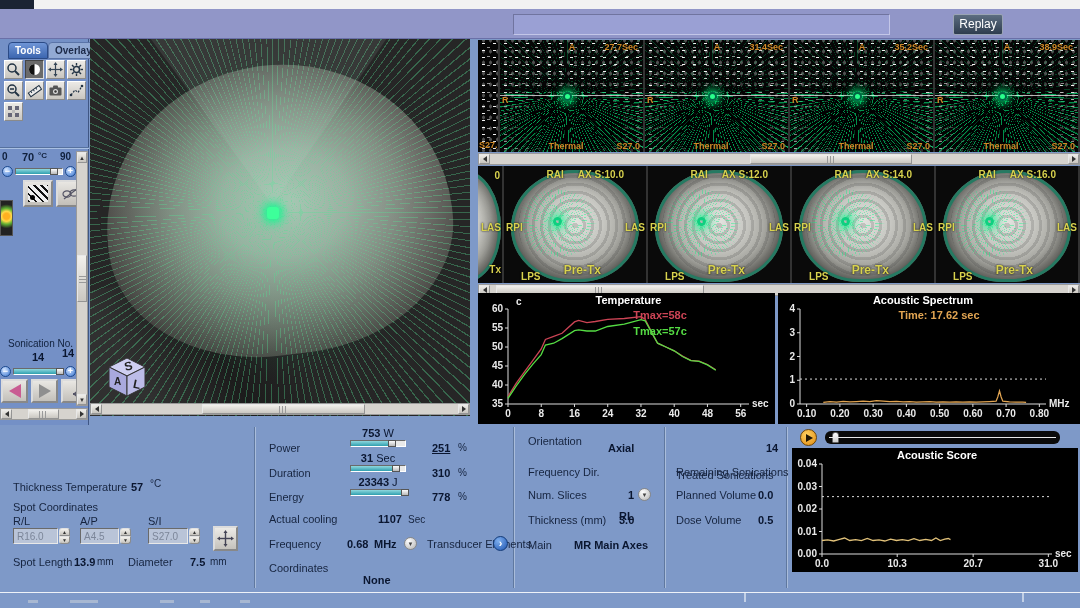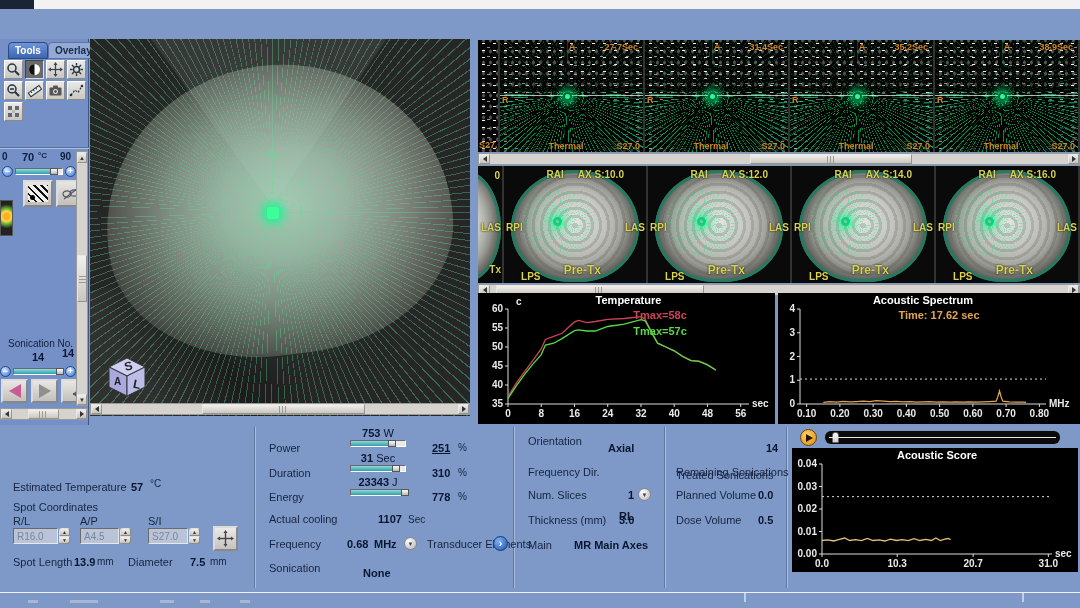--- a/index.html
+++ b/index.html
@@ -134,20 +134,24 @@
   .bs-mark{position:absolute;top:7px;height:3px;background:#a8b8d2;}
   .bs-tick{position:absolute;top:0;width:2px;height:9px;background:#c2d0e6;}
 </style>
 </head>
 <body>
 
 <div class="screen">
 
   <div class="abs strip-white"></div>
   <div class="abs corner-dark"></div>
+  <div class="abs header">
+    <div class="abs header-inset"></div>
+    <div class="abs replay-btn">Replay</div>
+  </div>
 
   <div class="abs sidebar">
     <div class="tab active">Tools</div>
     <div class="tab inactive">Overlays</div>
 
     <div class="abs toolgrid">
       <div class="tbtn">
         <svg width="15" height="15">
             <circle cx="6" cy="6" r="4" fill="none" stroke="#234" stroke-width="1.5"></circle>
             <line x1="9" y1="9" x2="13" y2="13" stroke="#234" stroke-width="2"></line>
@@ -563,21 +567,21 @@
         <text x="120.4" y="25.5" fill="#e2a552" class="can">Time: 17.62 sec</text>
       </svg>
   </div>
 
   <div class="abs bottom">
     <div class="vdiv" style="left:254px;"></div>
     <div class="vdiv" style="left:513px;"></div>
     <div class="vdiv" style="left:664px;"></div>
     <div class="vdiv" style="left:786px;"></div>
 
-    <div class="lbl" style="left:13px;top:56px;">Estimated Temperature</div>
+    <div class="lbl" style="left:13px;top:56px;">Thickness Temperature</div>
     <div class="val" style="left:131px;top:56px;">57</div>
     <div class="unit" style="left:150px;top:53px;">°C</div>
     <div class="lbl" style="left:13px;top:76px;">Spot Coordinates</div>
     <div class="lbl" style="left:13px;top:90px;">R/L</div>
     <div class="lbl" style="left:80px;top:90px;">A/P</div>
     <div class="lbl" style="left:148px;top:90px;">S/I</div>
     <input class="coord-input" style="left: 13px; top: 103px;" readonly="" value="R16.0">
     <div class="spinner" style="left:59px;top:103px;">
         <div>▲</div>
         <div>▼</div>
@@ -650,22 +654,22 @@
     <div class="val" style="left:378px;top:88px;">1107</div>
     <div class="unit" style="left:408px;top:89px;">Sec</div>
 
     <div class="lbl" style="left:269px;top:113px;">Frequency</div>
     <div class="val" style="left:347px;top:113px;">0.68</div>
     <div class="val" style="left:374px;top:113px;">MHz</div>
     <div class="sphere" style="left:404px;top:112px;">▼</div>
     <div class="lbl" style="left:427px;top:113px;">Transducer Elements</div>
     <div class="blue-circle" style="left:493px;top:111px;">›</div>
 
-    <div class="lbl" style="left:269px;top:137px;">Sonication</div>
-    <div class="val" style="left:363px;top:142px;">None</div>
+    <div class="lbl" style="left:269px;top:137px;">Coordinates</div>
+    <div class="val" style="left:363px;top:149px;">None</div>
 
     <div class="lbl" style="left:528px;top:10px;">Orientation</div>
     <div class="val" style="left:608px;top:17px;">Axial</div>
     <div class="lbl" style="left:528px;top:41px;">Frequency Dir.</div>
     <div class="val" style="left:619px;top:41px;margin-top:44px;">RL</div>
     <div class="lbl" style="left:528px;top:64px;">Num. Slices</div>
     <div class="val" style="left:628px;top:64px;">1</div>
     <div class="sphere" style="left:638px;top:63px;">▼</div>
     <div class="lbl" style="left:528px;top:89px;">Thickness (mm)</div>
     <div class="val" style="left:619px;top:89px;">3.0</div>

